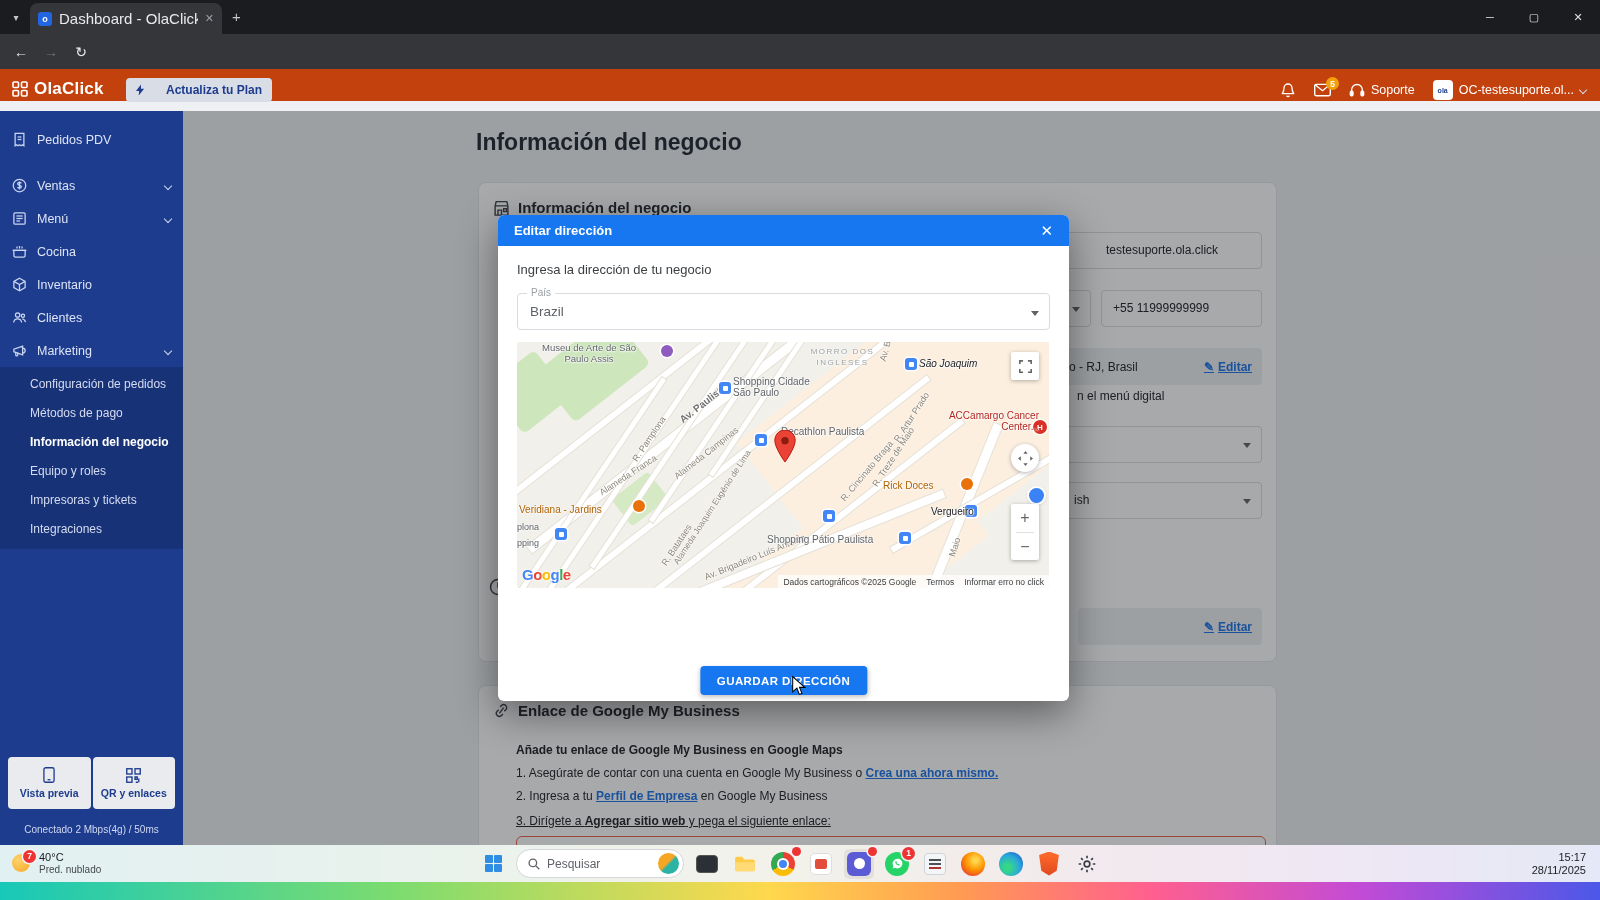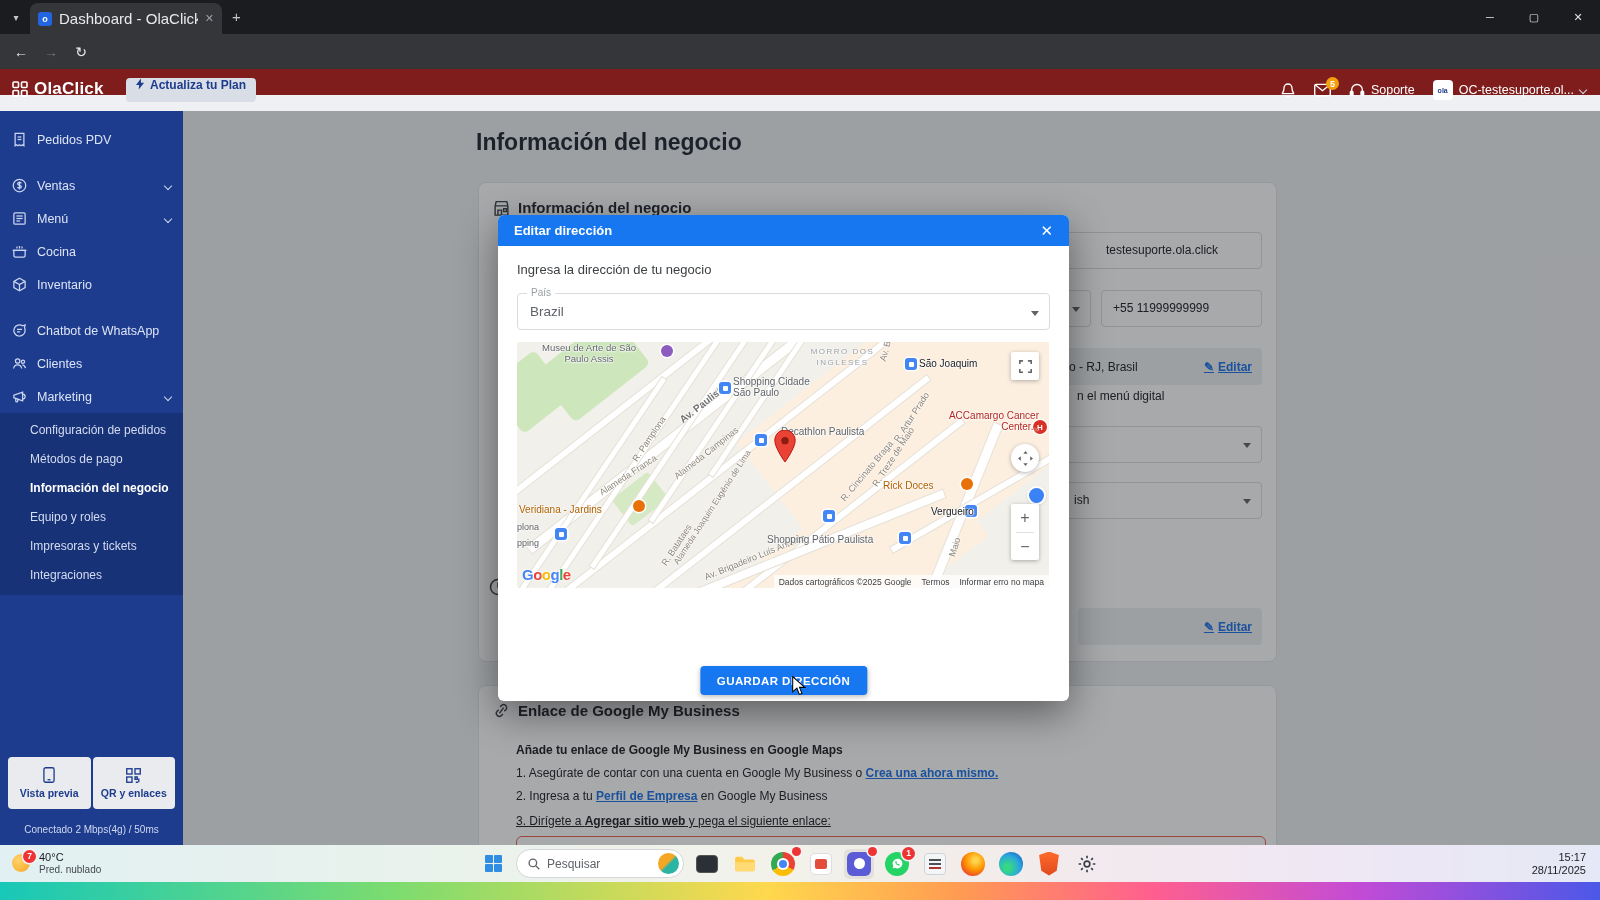--- a/index.html
+++ b/index.html
@@ -20,23 +20,23 @@
   .toolbar { position:absolute; left:0; top:34px; width:1600px; height:35px; background:#35363a; }
   .navbtn { position:absolute; top:7px; width:22px; height:22px; display:flex; align-items:center; justify-content:center; font-size:14px; color:#e8eaed; }
   .omnibox { position:absolute; left:100px; top:38.5px; width:1285px; height:26px; background:#202124; border-radius:13px; display:flex; align-items:center; padding:0 12px; gap:8px; }
   .url { font-size:12px; color:#e8eaed; }
   .url .path { color:#9aa0a6; }
   .incog-chip { position:absolute; left:1452px; top:39px; height:25px; background:#5c5f64; border-radius:13px; display:flex; align-items:center; gap:6px; padding:0 10px; }
   .incog-chip span { font-size:11px; color:#f1f3f4; }
 
   
   .app { position:absolute; left:0; top:69px; width:1600px; height:776px; background:#eef0f3; overflow:hidden; }
-  .appbar { position:absolute; left:0; top:0; width:1600px; height:26px; background:#7f1d1d; z-index:3; }
+  .appbar { position:absolute; left:0; top:0; width:1600px; height:32px; background:#c2410c; z-index:3; }
   .logo { position:absolute; left:12px; top:10px; display:flex; align-items:center; gap:6px; color:#fff; font-weight:bold; font-size:17px; letter-spacing:.2px; }
-  .upgrade { position:absolute; left:126px; top:9px; height:24px; background:#d9dde6; border-radius:4px; display:flex; gap:5px; padding:0 10px; color:#1d3c8e; font-size:12px; font-weight:bold; }
+  .upgrade { position:absolute; left:126px; top:9px; height:24px; background:#d9dde6; border-radius:4px; display:flex; align-items:center; gap:21px; padding:0 10px; color:#1d3c8e; font-size:12px; font-weight:bold; }
   .abar-right { position:absolute; right:14px; top:0; height:42px; display:flex; align-items:center; gap:18px; }
   .abar-ic { position:relative; display:flex; align-items:center; gap:6px; color:#fff; font-size:12.5px; }
   .badge { position:absolute; top:-6px; right:-8px; min-width:13px; height:13px; border-radius:7px; background:#f59e0b; color:#fff; font-size:9px; font-weight:bold; display:flex; align-items:center; justify-content:center; padding:0 3px; }
   .acct-logo { width:20px; height:20px; border-radius:4px; background:#fff; color:#1d3c8e; font-size:7px; font-weight:bold; display:flex; align-items:center; justify-content:center; }
 
   .sidebar { position:absolute; left:0; top:42px; width:183px; height:734px; background:#1d3c8e; z-index:3; }
   .sb-item { height:33px; display:flex; align-items:center; gap:10px; padding:0 12px; color:#dde4f5; font-size:12.5px; }
   .sb-item svg { flex:0 0 auto; }
   .sb-label { flex:1; white-space:nowrap; overflow:hidden; }
   .chv { width:6px; height:6px; border-right:1.5px solid #cfd8ee; border-bottom:1.5px solid #cfd8ee; display:inline-block; }
@@ -261,29 +261,20 @@
         </div>
         <div class="sb-item">
           <svg width="15" height="15" viewBox="0 0 24 24">
               <g fill="none" stroke="#ccd6f0" stroke-width="2">
                 <path d="M12 2l9 5v10l-9 5-9-5V7z"></path>
                 <path d="M3 7l9 5 9-5M12 12v10"></path>
               </g>
             </svg>
           <span class="sb-label">Inventario</span>
         </div>
-        <div class="sb-item" style="margin-top:13px;">
-          <svg width="15" height="15" viewBox="0 0 24 24">
-              <g fill="none" stroke="#ccd6f0" stroke-width="2">
-                <path d="M21 12a9 9 0 11-4-7.5L21 3l-1 4.5A9 9 0 0121 12z"></path>
-                <path d="M8 10h8M8 14h5"></path>
-              </g>
-            </svg>
-          <span class="sb-label">Chatbot de WhatsApp</span>
-        </div>
         <div class="sb-item">
           <svg width="15" height="15" viewBox="0 0 24 24">
               <g fill="none" stroke="#ccd6f0" stroke-width="2">
                 <circle cx="9" cy="8" r="3.5"></circle>
                 <path d="M2.5 20c.7-4 3.4-6 6.5-6s5.8 2 6.5 6"></path>
                 <circle cx="17.5" cy="9" r="2.6"></circle>
                 <path d="M16.5 14.2c2.6.4 4.3 2 5 5.3"></path>
               </g>
             </svg>
           <span class="sb-label">Clientes</span>
@@ -464,21 +455,21 @@
           <div class="mpin" style="left:388px;top:16px;"></div>
           <div class="mpin" style="left:382px;top:190px;"></div>
           <div class="mpin" style="left:448px;top:163px;"></div>
           <div class="mpin" style="left:38px;top:186px;"></div>
           <div class="fpin" style="left:116px;top:158px;"></div>
           <div class="fpin" style="left:444px;top:136px;"></div>
           <div class="hpin" style="left:516px;top:78px;">H</div>
 
           <div class="pl" style="left:22px;top:0px;width:100px;white-space:normal;text-align:center;font-size:9.5px;">Museu de Arte de São Paulo Assis</div>
           <div class="pl" style="left:268px;top:4px;width:115px;white-space:normal;text-align:center;font-size:8px;letter-spacing:1.5px;color:#9aa0a6;">MORRO DOS INGLESES</div>
-          <div class="pl" style="left:402px;top:16px;color:#202124;">São Joaquim</div>
+          <div class="pl" style="left:402px;top:16px;color:#202124;font-style:italic;">São Joaquim</div>
           <div class="pl" style="left:216px;top:34px;width:85px;white-space:normal;">Shopping Cidade São Paulo</div>
           <div class="pl" style="left:264px;top:84px;">Decathlon Paulista</div>
           <div class="pl" style="left:428px;top:68px;width:94px;white-space:normal;text-align:right;color:#b3261e;">ACCamargo Cancer Center...</div>
           <div class="pl" style="left:366px;top:138px;color:#b06000;">Rick Doces</div>
           <div class="pl" style="left:2px;top:162px;color:#b06000;">Veridiana - Jardins</div>
           <div class="pl" style="left:250px;top:192px;">Shopping Pátio Paulista</div>
           <div class="pl" style="left:414px;top:164px;color:#202124;">Vergueiro</div>
           <div class="pl" style="left:0px;top:180px;font-size:9px;">plona</div>
           <div class="pl" style="left:0px;top:196px;font-size:9px;">pping</div>
 
@@ -507,21 +498,21 @@
             <div style="height:1px;width:18px;background:#e0e0e0;"></div>
             <div style="height:27px;display:flex;align-items:center;justify-content:center;font-size:16px;width:100%;">−</div>
           </div>
 
           <div class="glogo">
             <span style="color:#4285F4;">G</span><span style="color:#EA4335;">o</span><span style="color:#FBBC05;">o</span><span style="color:#4285F4;">g</span><span style="color:#34A853;">l</span><span style="color:#EA4335;">e</span>
           </div>
           <div class="attr">
             <span>Dados cartográficos ©2025 Google</span>
             <span>Termos</span>
-            <span>Informar erro no mapa</span>
+            <span>Informar erro no click</span>
           </div>
         </div>
 
         <button class="save-btn">GUARDAR DIRECCIÓN</button>
       </div>
     </div>
   </div>
 
   <div class="wall"></div>
   <div class="taskbar">

